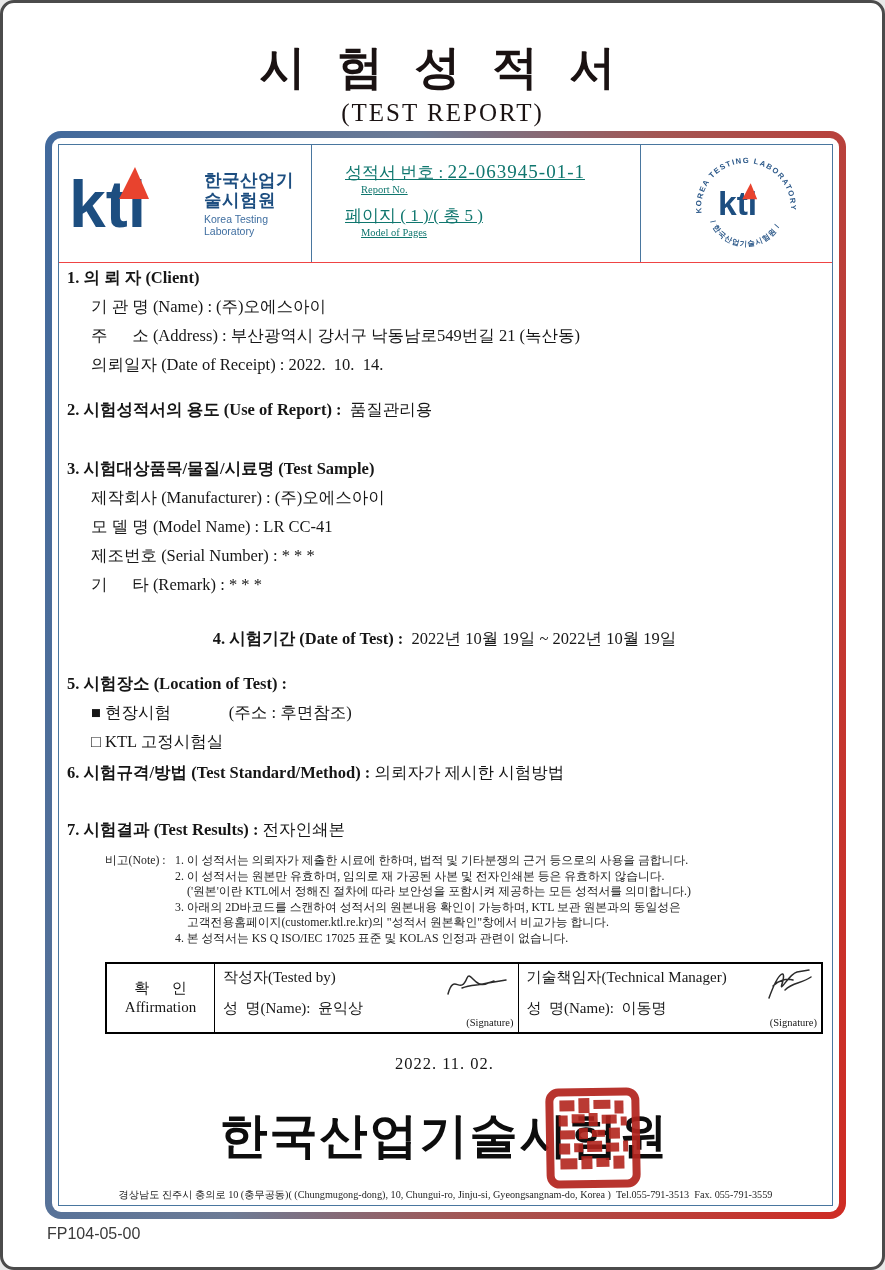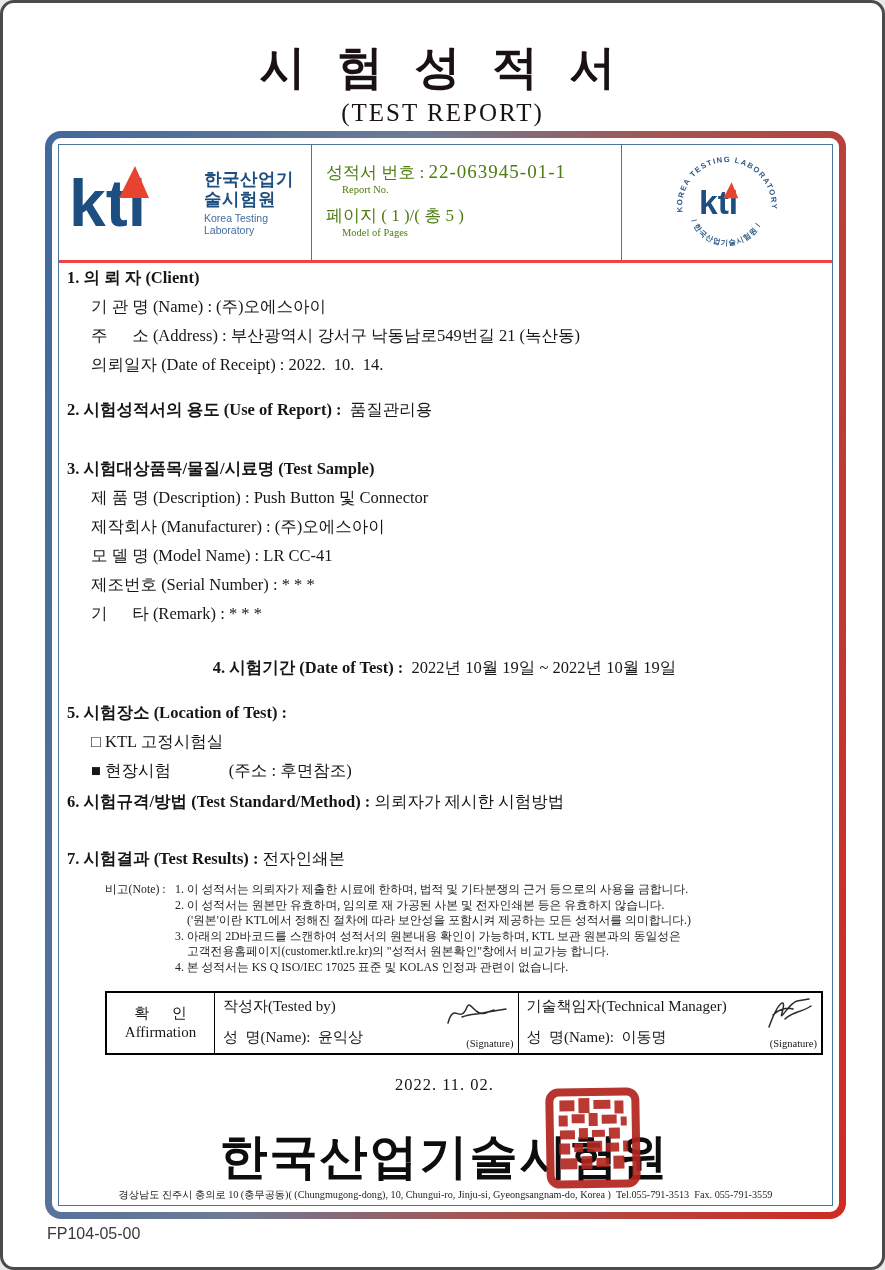--- a/index.html
+++ b/index.html
@@ -18,27 +18,27 @@
   
   .frame-outer {
     position:absolute; left:42px; top:128px; width:801px; height:1088px;
     background:linear-gradient(100deg,#41699c 0%,#6d7b95 38%,#a35653 62%,#cf2b23 100%);
     border-radius:16px; padding:7px;
   }
   .frame-white { background:#ffffff; border-radius:9px; width:100%; height:100%; padding:6px; }
   .frame-inner { position:relative; border:1px solid #49769f; width:100%; height:100%; }
 
   
-  .header-row { display:flex; height:118px; border-bottom:3px solid #ef4444; }
+  .header-row { display:flex; height:118px; border-bottom:1px solid #ef4444;gap:19px; }
   .header-cell { height:100%; }
   .logo-cell { width:253px; border-right:1px solid #49769f; display:flex; align-items:center; padding-left:10px; gap:7px; }
   .logo-org { line-height:1.15; }
   .logo-org-kr { color:#1d4e80; font-weight:bold; font-size:17.5px; font-family:"Liberation Sans",sans-serif; letter-spacing:0.5px; }
   .logo-org-en { color:#3f6ea0; font-size:10.5px; font-family:"Liberation Sans",sans-serif; margin-top:2px; }
-  .report-cell { width:310px; border-right:1px solid #49769f; padding:16px 6px 0 14px; color:#4d7c0f; }
+  .report-cell { width:310px; border-right:1px solid #49769f; padding:16px 6px 0 14px; color:#0f766e;text-decoration:underline; }
   .report-line { font-size:17px; }
   .report-no-value { font-size:19px; letter-spacing:1px; }
   .report-sub { font-size:10.5px; padding-left:16px; margin-top:0px; }
   .page-line { margin-top:9px; }
   .seal-cell { flex:1; display:flex; align-items:center; justify-content:center; }
 
   
   .body { padding:0 10px 0 8px; font-size:16.5px; color:#161616; }
   .sec-title { font-weight:bold; line-height:29px; }
   .sec-value { font-weight:normal; }
@@ -50,21 +50,21 @@
   .mt-s5 { margin-top:16px; }
   .mt-s6 { margin-top:2px; }
   .mt-s7 { margin-top:28px; }
 
   
   .notes { display:flex; margin-top:9px; padding-left:38px; font-size:11.8px; line-height:15.5px; color:#222; }
   .notes-label { width:70px; flex:none; }
   .note-indent { padding-left:12px; }
 
   
-  .affirm { display:flex; width:718px; height:64px; margin:16px auto 0 38px; border:2px solid #000; font-size:15px; }
+  .affirm { display:flex; width:718px; height:72px; margin:16px auto 0 38px; border:2px solid #000; font-size:15px; }
   .affirm-col1 { width:108px; border-right:1px solid #000; display:flex; flex-direction:column; justify-content:center; text-align:center; line-height:19px; }
   .affirm-col { flex:1; position:relative; padding:4px 8px; }
   .affirm-col3 { border-left:1px solid #000; }
   .affirm-row2 { margin-top:12px; }
   .sig { position:absolute; right:8px; top:4px; }
   .sig-label { position:absolute; right:4px; bottom:4px; font-size:10.5px; }
 
   
   .issue-date { text-align:center; margin-top:20px; font-size:16.5px; letter-spacing:1px; }
   .org-big { margin-top:30px; text-align:center; font-family:"Liberation Sans",sans-serif;
@@ -136,35 +136,34 @@
             <div class="sec-line" data-bind="sections.0.lines.1">주      소 (Address) : 부산광역시 강서구 낙동남로549번길 21 (녹산동)</div>
             <div class="sec-line" data-bind="sections.0.lines.2">의뢰일자 (Date of Receipt) : 2022.  10.  14.</div>
           </div>
 
           <div class="mt-s2">
             <div class="sec-title"><span data-bind="sections.1.num">2.</span><span data-bind="sections.1.title"> 시험성적서의 용도 (Use of Report) : </span><span class="sec-value" data-bind="sections.1.value"> 품질관리용</span></div>
           </div>
 
           <div class="mt-s3">
             <div class="sec-title"><span data-bind="sections.2.num">3.</span><span data-bind="sections.2.title"> 시험대상품목/물질/시료명 (Test Sample)</span></div>
-            <div class="sec-line" data-bind="sections.2.lines.0">제 품 명 (Description) : Push Button 및 Connector</div>
             <div class="sec-line" data-bind="sections.2.lines.1">제작회사 (Manufacturer) : (주)오에스아이</div>
             <div class="sec-line" data-bind="sections.2.lines.2">모 델 명 (Model Name) : LR CC-41</div>
             <div class="sec-line" data-bind="sections.2.lines.3">제조번호 (Serial Number) : * * *</div>
             <div class="sec-line" data-bind="sections.2.lines.4">기      타 (Remark) : * * *</div>
           </div>
 
           <div class="mt-s4">
             <div class="sec-title"><span data-bind="sections.3.num">4.</span><span data-bind="sections.3.title"> 시험기간 (Date of Test) : </span><span class="sec-value" data-bind="sections.3.value"> 2022년 10월 19일 ~ 2022년 10월 19일</span></div>
           </div>
 
           <div class="mt-s5">
             <div class="sec-title"><span data-bind="sections.4.num">5.</span><span data-bind="sections.4.title"> 시험장소 (Location of Test) :</span></div>
+            <div class="sec-line" data-bind="sections.4.lines.1">■ 현장시험              (주소 : 후면참조)</div>
             <div class="sec-line" data-bind="sections.4.lines.0">□ KTL 고정시험실</div>
-            <div class="sec-line" data-bind="sections.4.lines.1">■ 현장시험              (주소 : 후면참조)</div>
           </div>
 
           <div class="mt-s6">
             <div class="sec-title"><span data-bind="sections.5.num">6.</span><span data-bind="sections.5.title"> 시험규격/방법 (Test Standard/Method) : </span><span class="sec-value" data-bind="sections.5.value">의뢰자가 제시한 시험방법</span></div>
           </div>
 
           <div class="mt-s7">
             <div class="sec-title"><span data-bind="sections.6.num">7.</span><span data-bind="sections.6.title"> 시험결과 (Test Results) : </span><span class="sec-value" data-bind="sections.6.value">전자인쇄본</span></div>
           </div>
 

